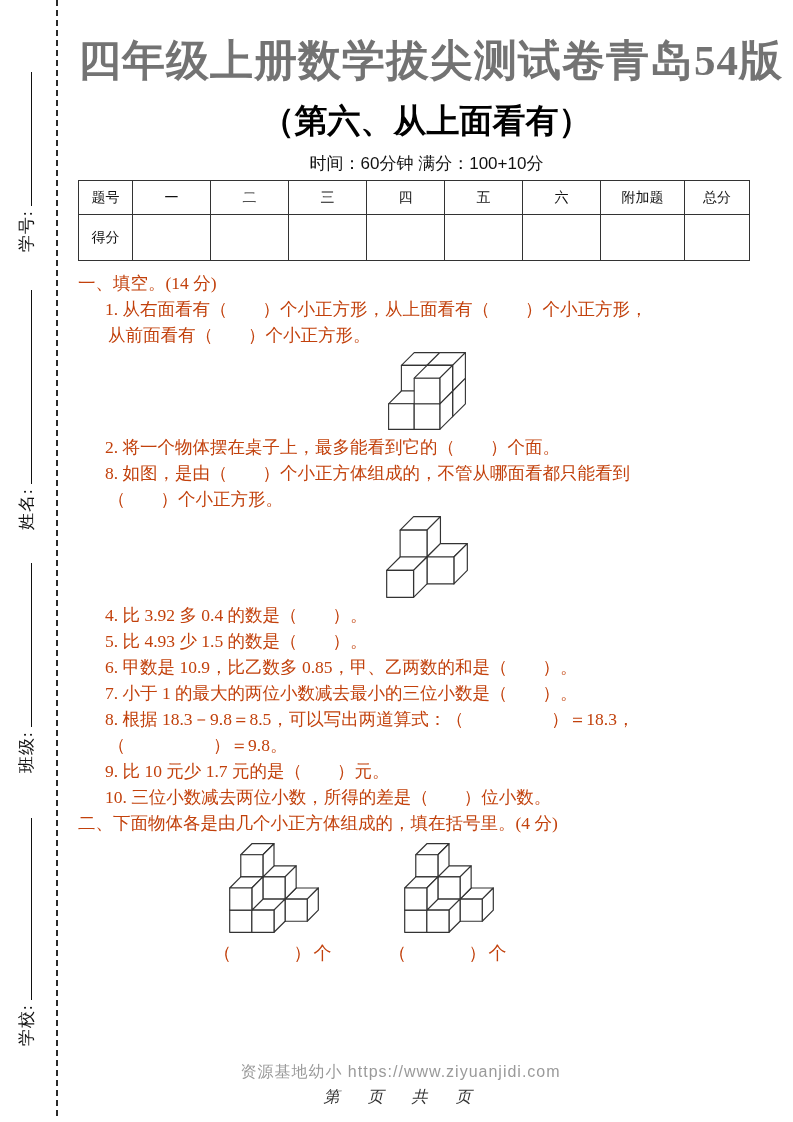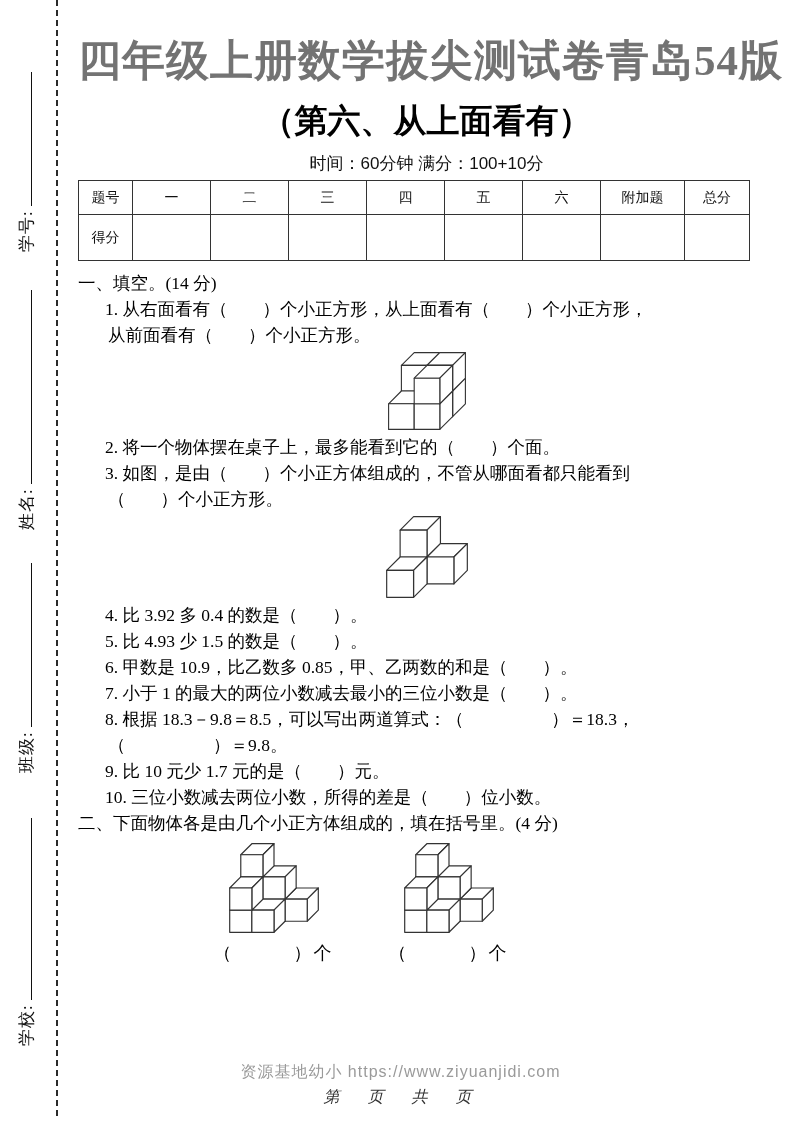--- a/index.html
+++ b/index.html
@@ -60,21 +60,21 @@
     border:1.6px solid #333;text-align:center;vertical-align:middle;
     font-size:14px;color:#111;padding:0;
   }
   table.score tr.hdr td{height:33px;}
   table.score tr.score-row td{height:45px;}
   td.c-label{width:53px;}
   td.c-num{width:77px;}
   td.c-extra{width:83px;}
   td.c-total{width:64px;}
 
-  .body-lines{margin-top:9px;font-size:17.5px;color:#000000;}
+  .body-lines{margin-top:9px;font-size:17.5px;color:#c2410c;}
   .line{line-height:26px;white-space:nowrap;}
   .l0{margin-left:0;}
   .l1{margin-left:27px;}
   .l2{margin-left:30px;}
 
   .figwrap{text-align:center;margin:3px 0 3px 0;}
   .figwrap svg{vertical-align:middle;}
 
   .figrow{display:flex;margin-left:108px;margin-top:6px;}
   .figcell{width:175px;text-align:center;}
@@ -169,21 +169,21 @@
             <path d="M32,0 l16,-16 h32 l-16,16 Z" fill="#ffffff" stroke="#333333" stroke-width="1.4" stroke-linejoin="round"></path>
             <path d="M64,0 l16,-16 v32 l-16,16 Z" fill="#ffffff" stroke="#333333" stroke-width="1.4" stroke-linejoin="round"></path>
             <path d="M32,0 h32 v32 h-32 Z" fill="#ffffff" stroke="#333333" stroke-width="1.4" stroke-linejoin="round"></path>
             <path d="M32,-32 l16,-16 h32 l-16,16 Z" fill="#ffffff" stroke="#333333" stroke-width="1.4" stroke-linejoin="round"></path>
             <path d="M64,-32 l16,-16 v32 l-16,16 Z" fill="#ffffff" stroke="#333333" stroke-width="1.4" stroke-linejoin="round"></path>
             <path d="M32,-32 h32 v32 h-32 Z" fill="#ffffff" stroke="#333333" stroke-width="1.4" stroke-linejoin="round"></path>
           </svg>
       </div>
 
       <div class="line l1">2. 将一个物体摆在桌子上，最多能看到它的（　　）个面。</div>
-      <div class="line l1">3. 如图，是由（　　）个小正方体组成的，不管从哪面看都只能看到</div>
+      <div class="line l1">8. 如图，是由（　　）个小正方体组成的，不管从哪面看都只能看到</div>
       <div class="line l2">（　　）个小正方形。</div>
 
       <div class="figwrap">
         <svg width="104" height="84" viewBox="-2 -66 100 100">
             <path d="M16,-48 l16,-16 h32 l-16,16 Z" fill="#ffffff" stroke="#333333" stroke-width="1.4" stroke-linejoin="round"></path>
             <path d="M48,-48 l16,-16 v32 l-16,16 Z" fill="#ffffff" stroke="#333333" stroke-width="1.4" stroke-linejoin="round"></path>
             <path d="M16,-48 h32 v32 h-32 Z" fill="#ffffff" stroke="#333333" stroke-width="1.4" stroke-linejoin="round"></path>
             <path d="M48,-16 l16,-16 h32 l-16,16 Z" fill="#ffffff" stroke="#333333" stroke-width="1.4" stroke-linejoin="round"></path>
             <path d="M80,-16 l16,-16 v32 l-16,16 Z" fill="#ffffff" stroke="#333333" stroke-width="1.4" stroke-linejoin="round"></path>
             <path d="M48,-16 h32 v32 h-32 Z" fill="#ffffff" stroke="#333333" stroke-width="1.4" stroke-linejoin="round"></path>

